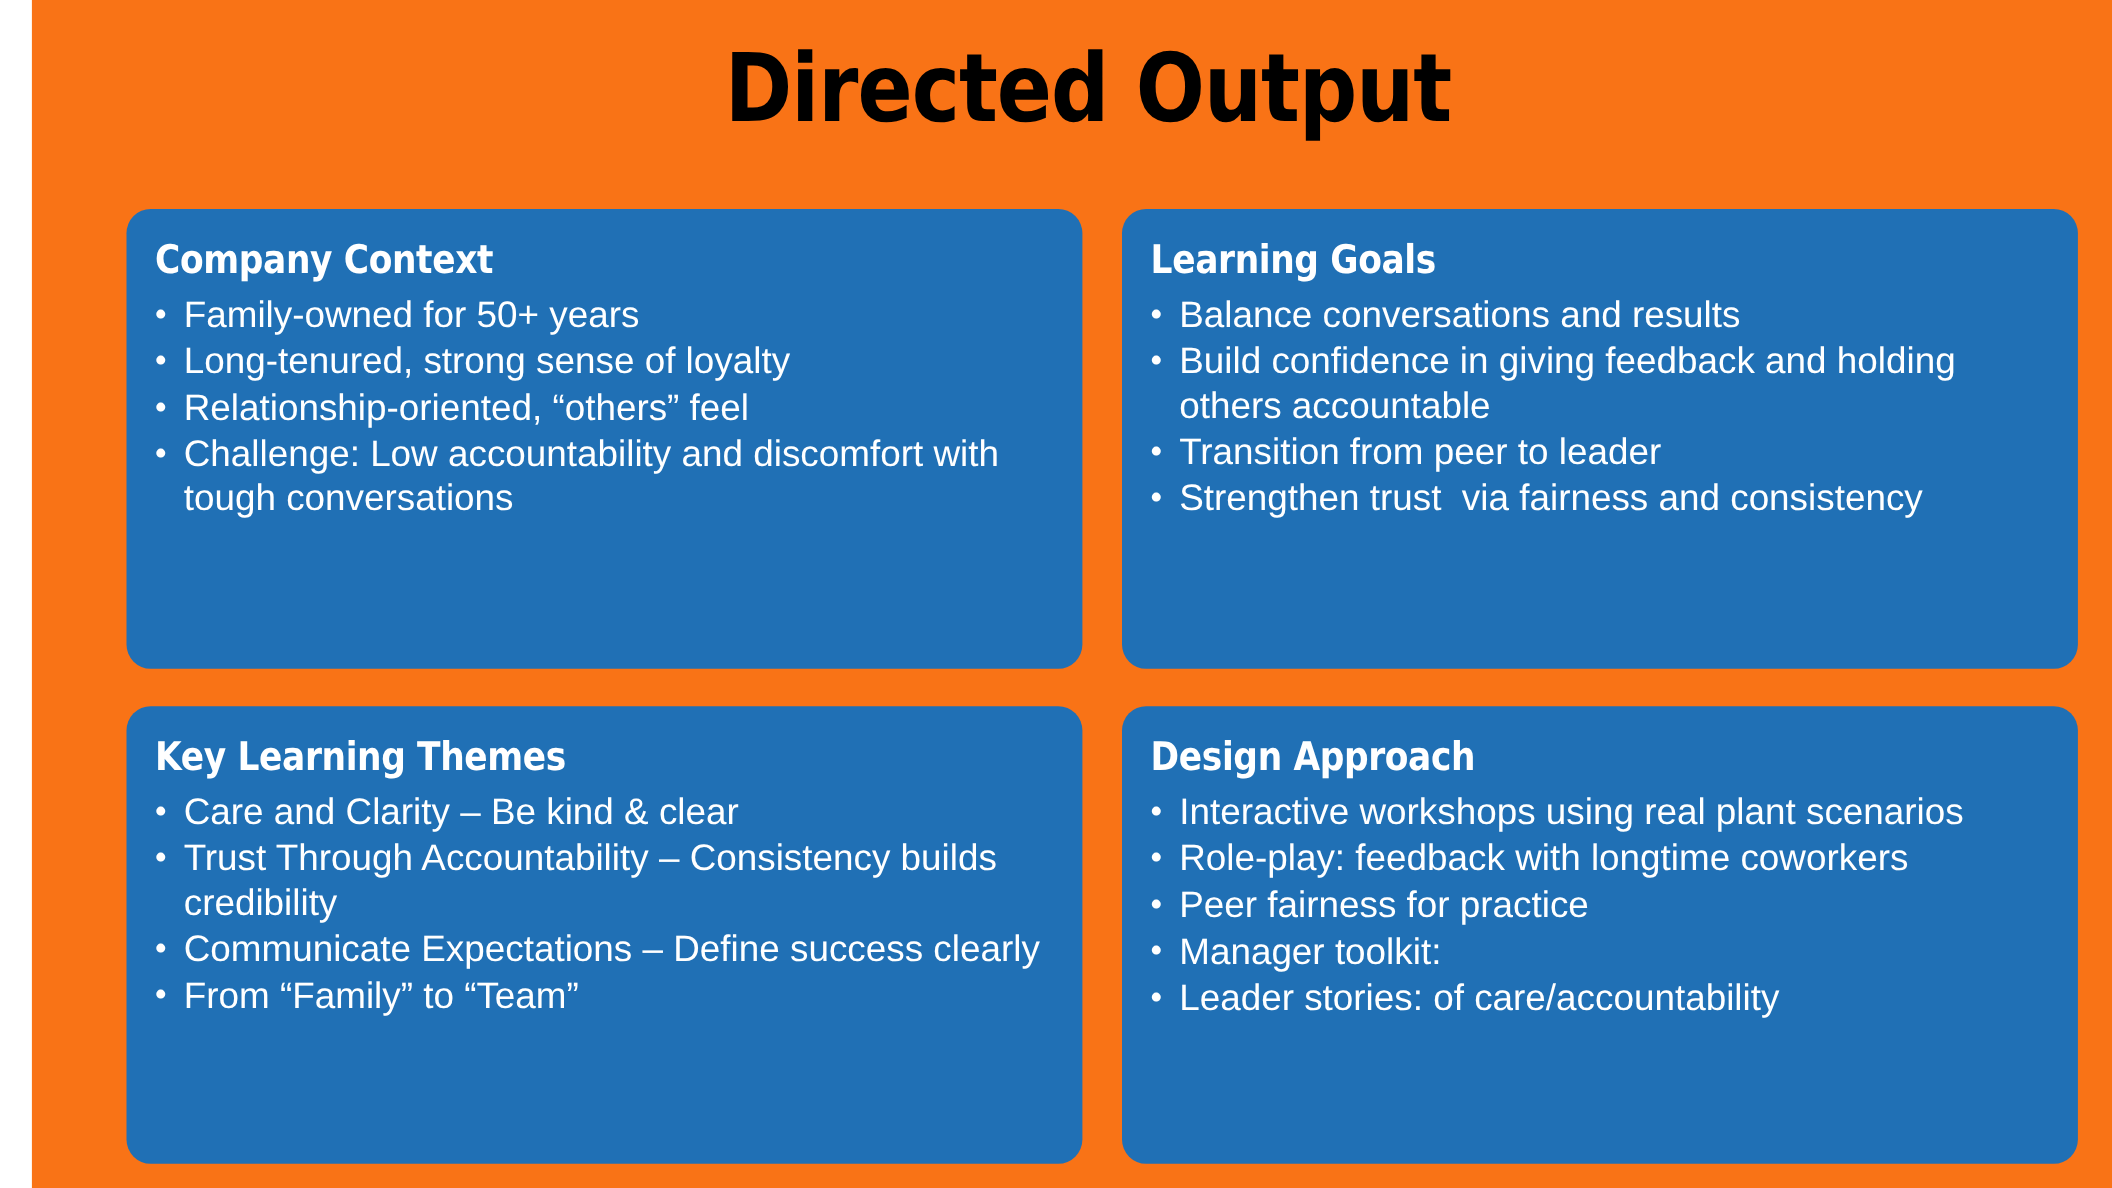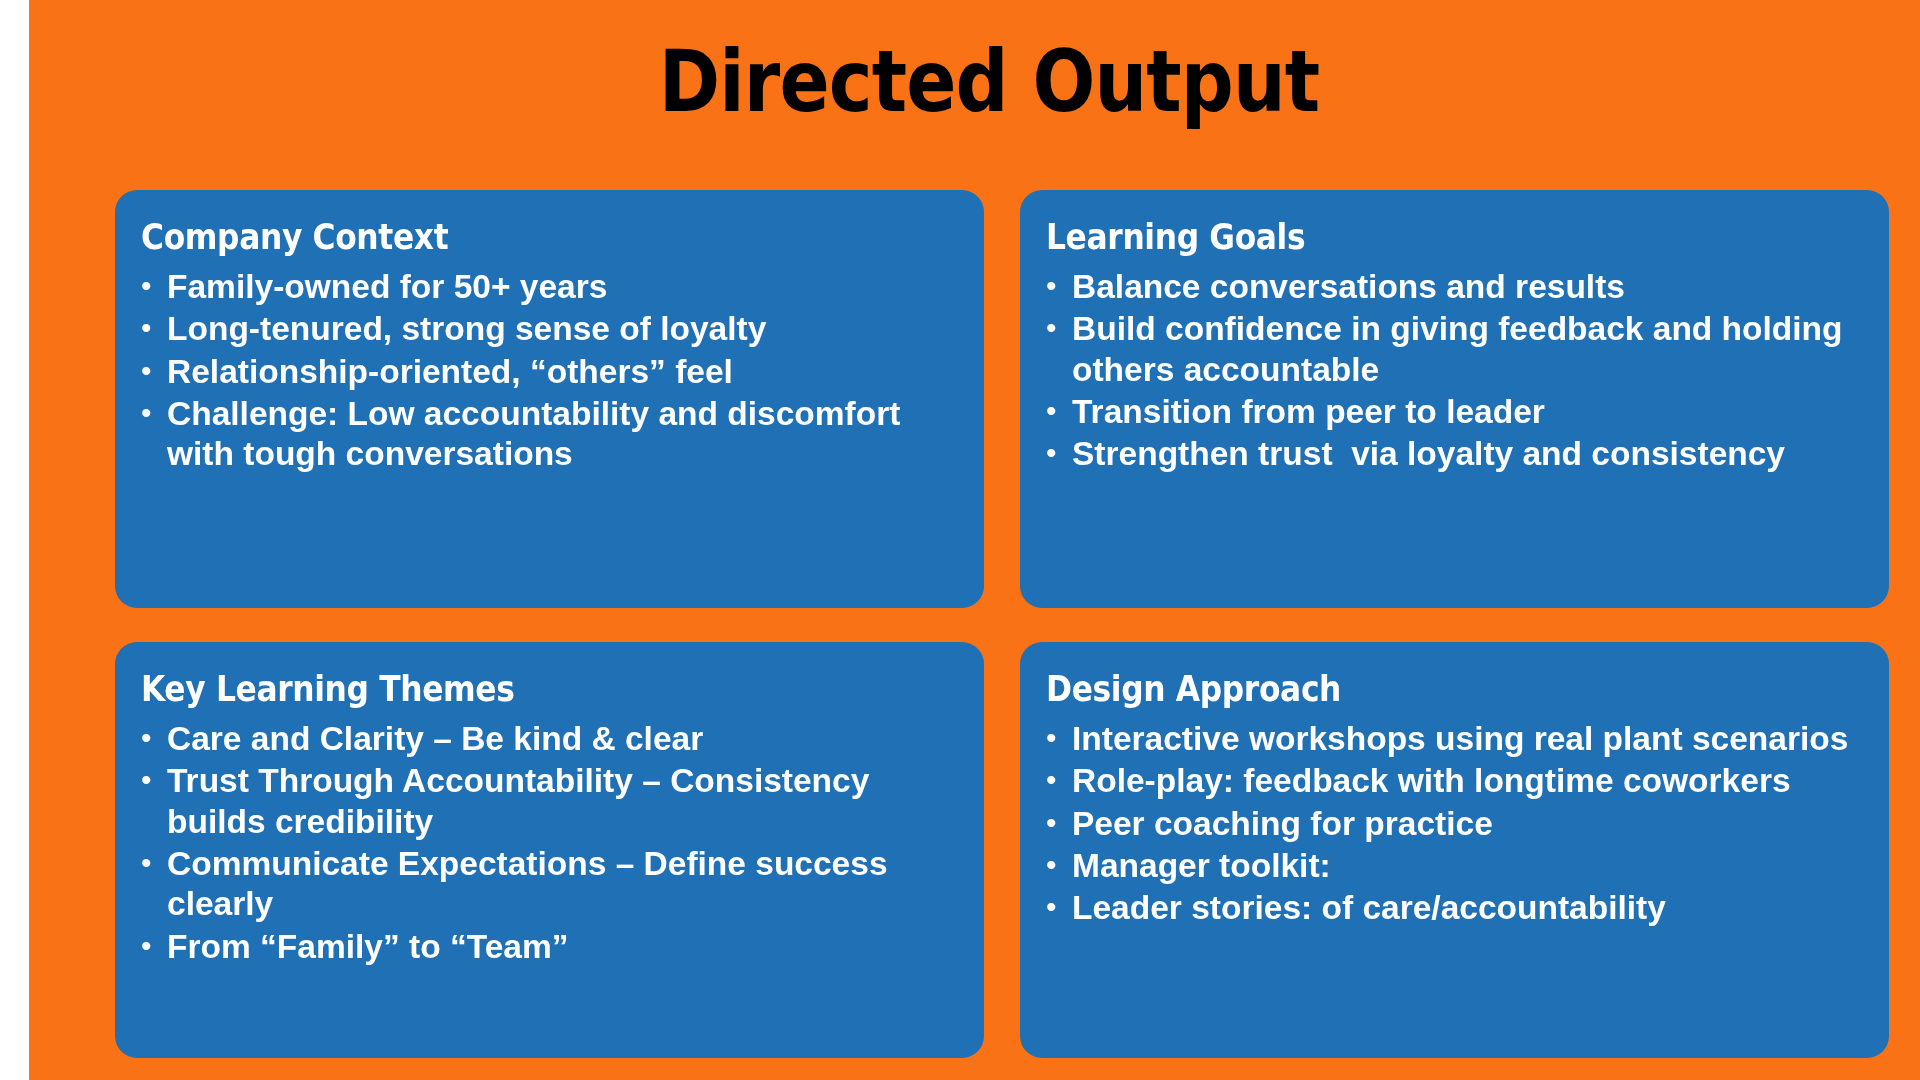--- a/index.html
+++ b/index.html
@@ -80,21 +80,21 @@
     margin-bottom:2px;
     white-space:pre-wrap;
   }
   .bullets li .dot {
     flex:0 0 auto;
     width:26px;
     font-size:30px;
     line-height:1.28;
     color:#ffffff;
   }
-  .bullets li .txt { flex:1 1 auto;font-weight:bold; }
+  .bullets li .txt { flex:1 1 auto; }
 </style>
 </head>
 <body>
 
 <div class="slide">
 
   <h1 class="slide-title">Directed Output</h1>
 
   <div class="grid">
 
@@ -130,21 +130,21 @@
         <li>
           <span class="dot">•</span>
           <span class="txt">Build confidence in giving feedback and holding others accountable</span>
         </li>
         <li>
           <span class="dot">•</span>
           <span class="txt">Transition from peer to leader</span>
         </li>
         <li>
           <span class="dot">•</span>
-          <span class="txt">Strengthen trust  via loyalty and consistency</span>
+          <span class="txt">Strengthen trust  via fairness and consistency</span>
         </li>
       </ul>
     </section>
 
     <section class="card r2">
       <div class="card-heading">Key Learning Themes</div>
       <ul class="bullets">
         <li>
           <span class="dot">•</span>
           <span class="txt">Care and Clarity – Be kind &amp; clear</span>
@@ -170,21 +170,21 @@
         <li>
           <span class="dot">•</span>
           <span class="txt">Interactive workshops using real plant scenarios</span>
         </li>
         <li>
           <span class="dot">•</span>
           <span class="txt">Role-play: feedback with longtime coworkers</span>
         </li>
         <li>
           <span class="dot">•</span>
-          <span class="txt">Peer coaching for practice</span>
+          <span class="txt">Peer fairness for practice</span>
         </li>
         <li>
           <span class="dot">•</span>
           <span class="txt">Manager toolkit:</span>
         </li>
         <li>
           <span class="dot">•</span>
           <span class="txt">Leader stories: of care/accountability</span>
         </li>
       </ul>

